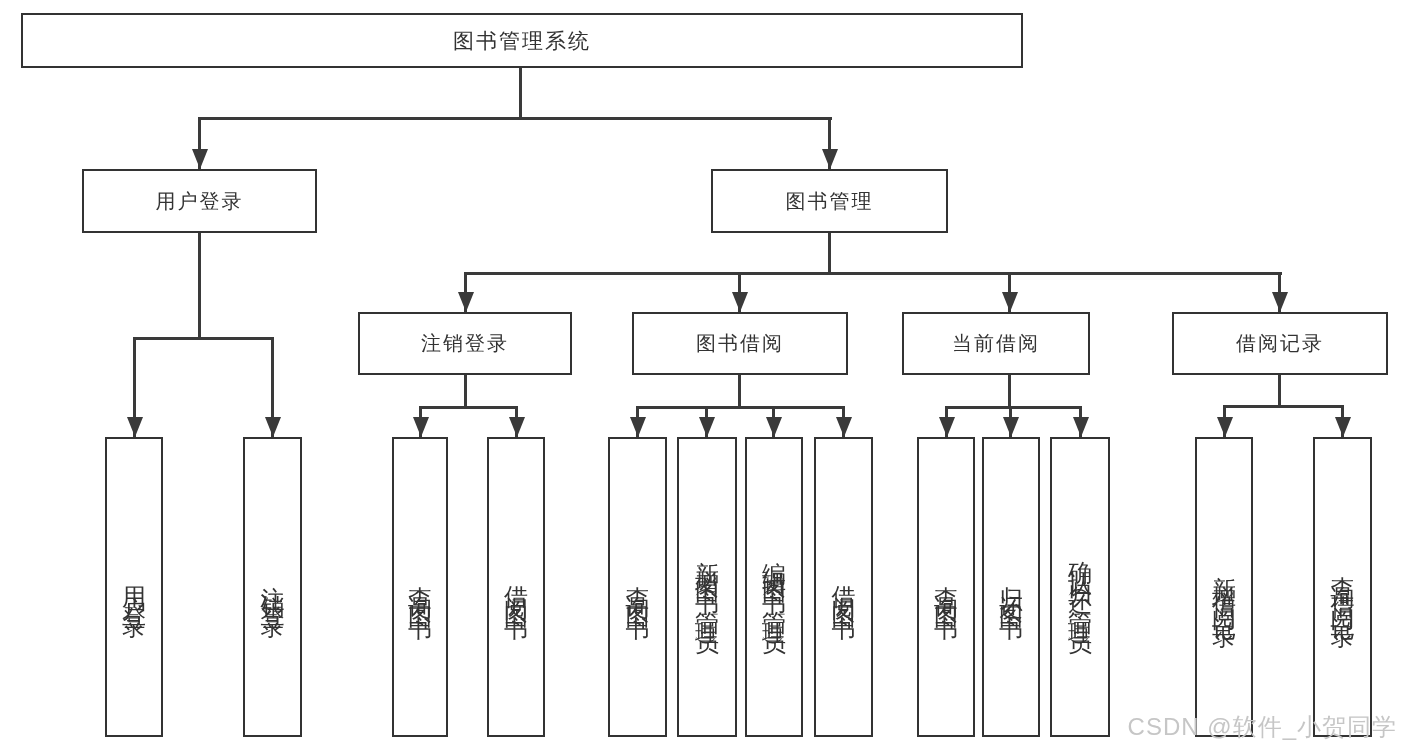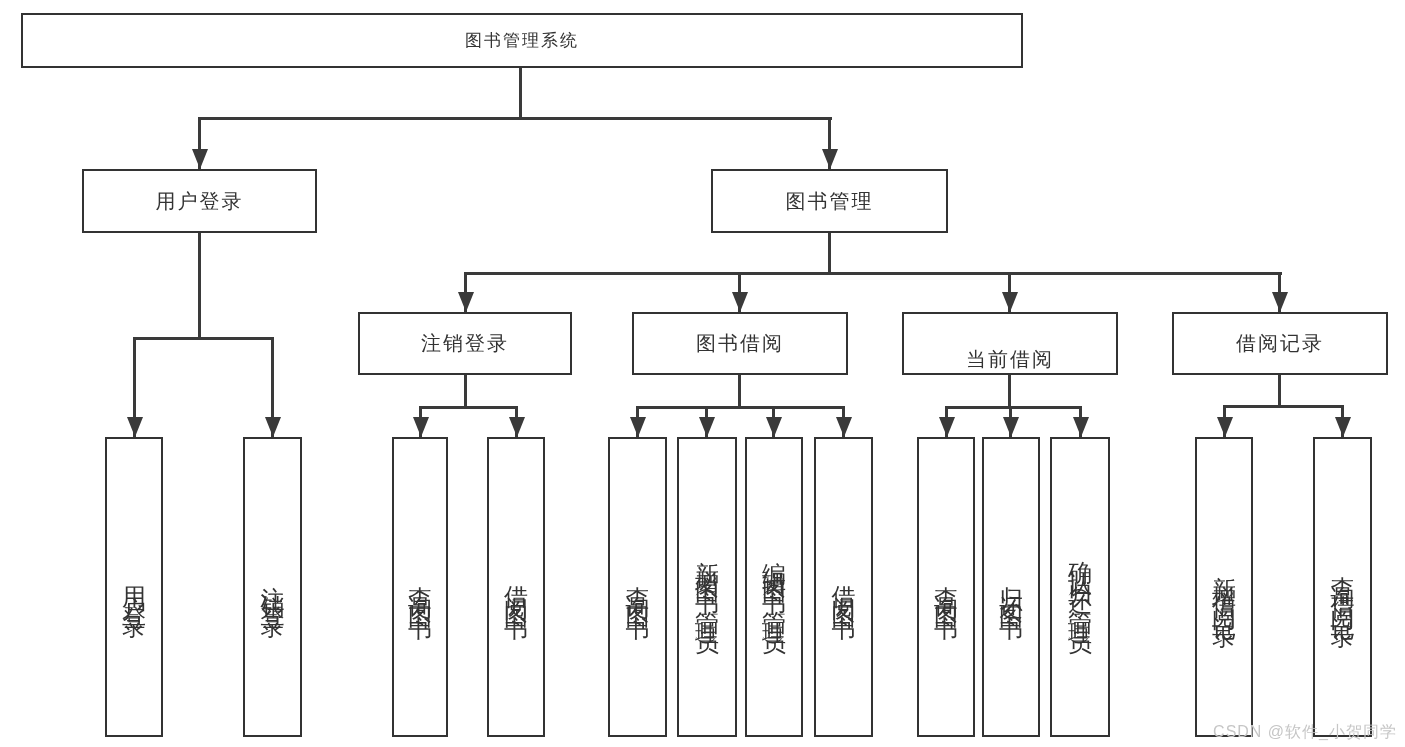--- a/index.html
+++ b/index.html
@@ -6,37 +6,37 @@
   #canvas{
     position:relative;width:1405px;height:747px;background:#ffffff;
     font-family:"Liberation Sans",sans-serif;color:#333333;overflow:hidden;
   }
   .node,.leaf{
     position:absolute;box-sizing:border-box;background:#ffffff;
     border:2px solid #333333;display:flex;align-items:center;justify-content:center;
     z-index:2;
   }
   .node{font-size:20px;letter-spacing:2px;}
-  .node.root{font-size:17px;}
+  .node.root{font-size:21px;}
   .leaf{width:58px;top:437px;height:300px;}
   .leaf .vtext{
     writing-mode:vertical-rl;font-size:24px;letter-spacing:10px;
     line-height:1;white-space:nowrap;
   }
   .hline,.vline{position:absolute;background:#3a3a3a;z-index:1;}
   .hline{height:3px;}
   .vline{width:3px;}
   .arrow{position:absolute;width:3px;background:#3a3a3a;z-index:1;}
   .arrow::after{
     content:"";position:absolute;bottom:0;left:50%;margin-left:-8px;
     width:0;height:0;border-left:8px solid transparent;border-right:8px solid transparent;
     border-top:20px solid #3a3a3a;
   }
   .watermark{
-    position:absolute;right:8px;bottom:4px;font-size:16px;color:#c6c6c6;
+    position:absolute;right:8px;bottom:4px;font-size:24px;color:#c6c6c6;
     letter-spacing:1px;z-index:5;
   }
 </style>
 </head>
 <body>
 
 <div id="canvas">
 
   <div class="node root" style="left:21px;top:13px;width:1002px;height:55px;">
     <span>图书管理系统</span>
@@ -72,21 +72,21 @@
   <div class="arrow" style="left:738px;top:272px;height:40px;"></div>
   <div class="arrow" style="left:1008px;top:272px;height:40px;"></div>
   <div class="arrow" style="left:1278px;top:272px;height:40px;"></div>
 
   <div class="node" style="left:358px;top:312px;width:214px;height:63px;">
     <span>注销登录</span>
   </div>
   <div class="node" style="left:632px;top:312px;width:216px;height:63px;justify-content:center;">
     <span>图书借阅</span>
   </div>
-  <div class="node" style="left:902px;top:312px;width:216px;height:63px;align-items:flex-end;">
+  <div class="node" style="left:902px;top:312px;width:188px;height:63px;">
     <span>当前借阅</span>
   </div>
   <div class="node" style="left:1172px;top:312px;width:216px;height:63px;">
     <span>借阅记录</span>
   </div>
 
   <div class="vline" style="left:464px;top:375px;height:31px;"></div>
   <div class="hline" style="left:419px;top:406px;width:99px;"></div>
   <div class="arrow" style="left:419px;top:406px;height:31px;"></div>
   <div class="arrow" style="left:515px;top:406px;height:31px;"></div>

